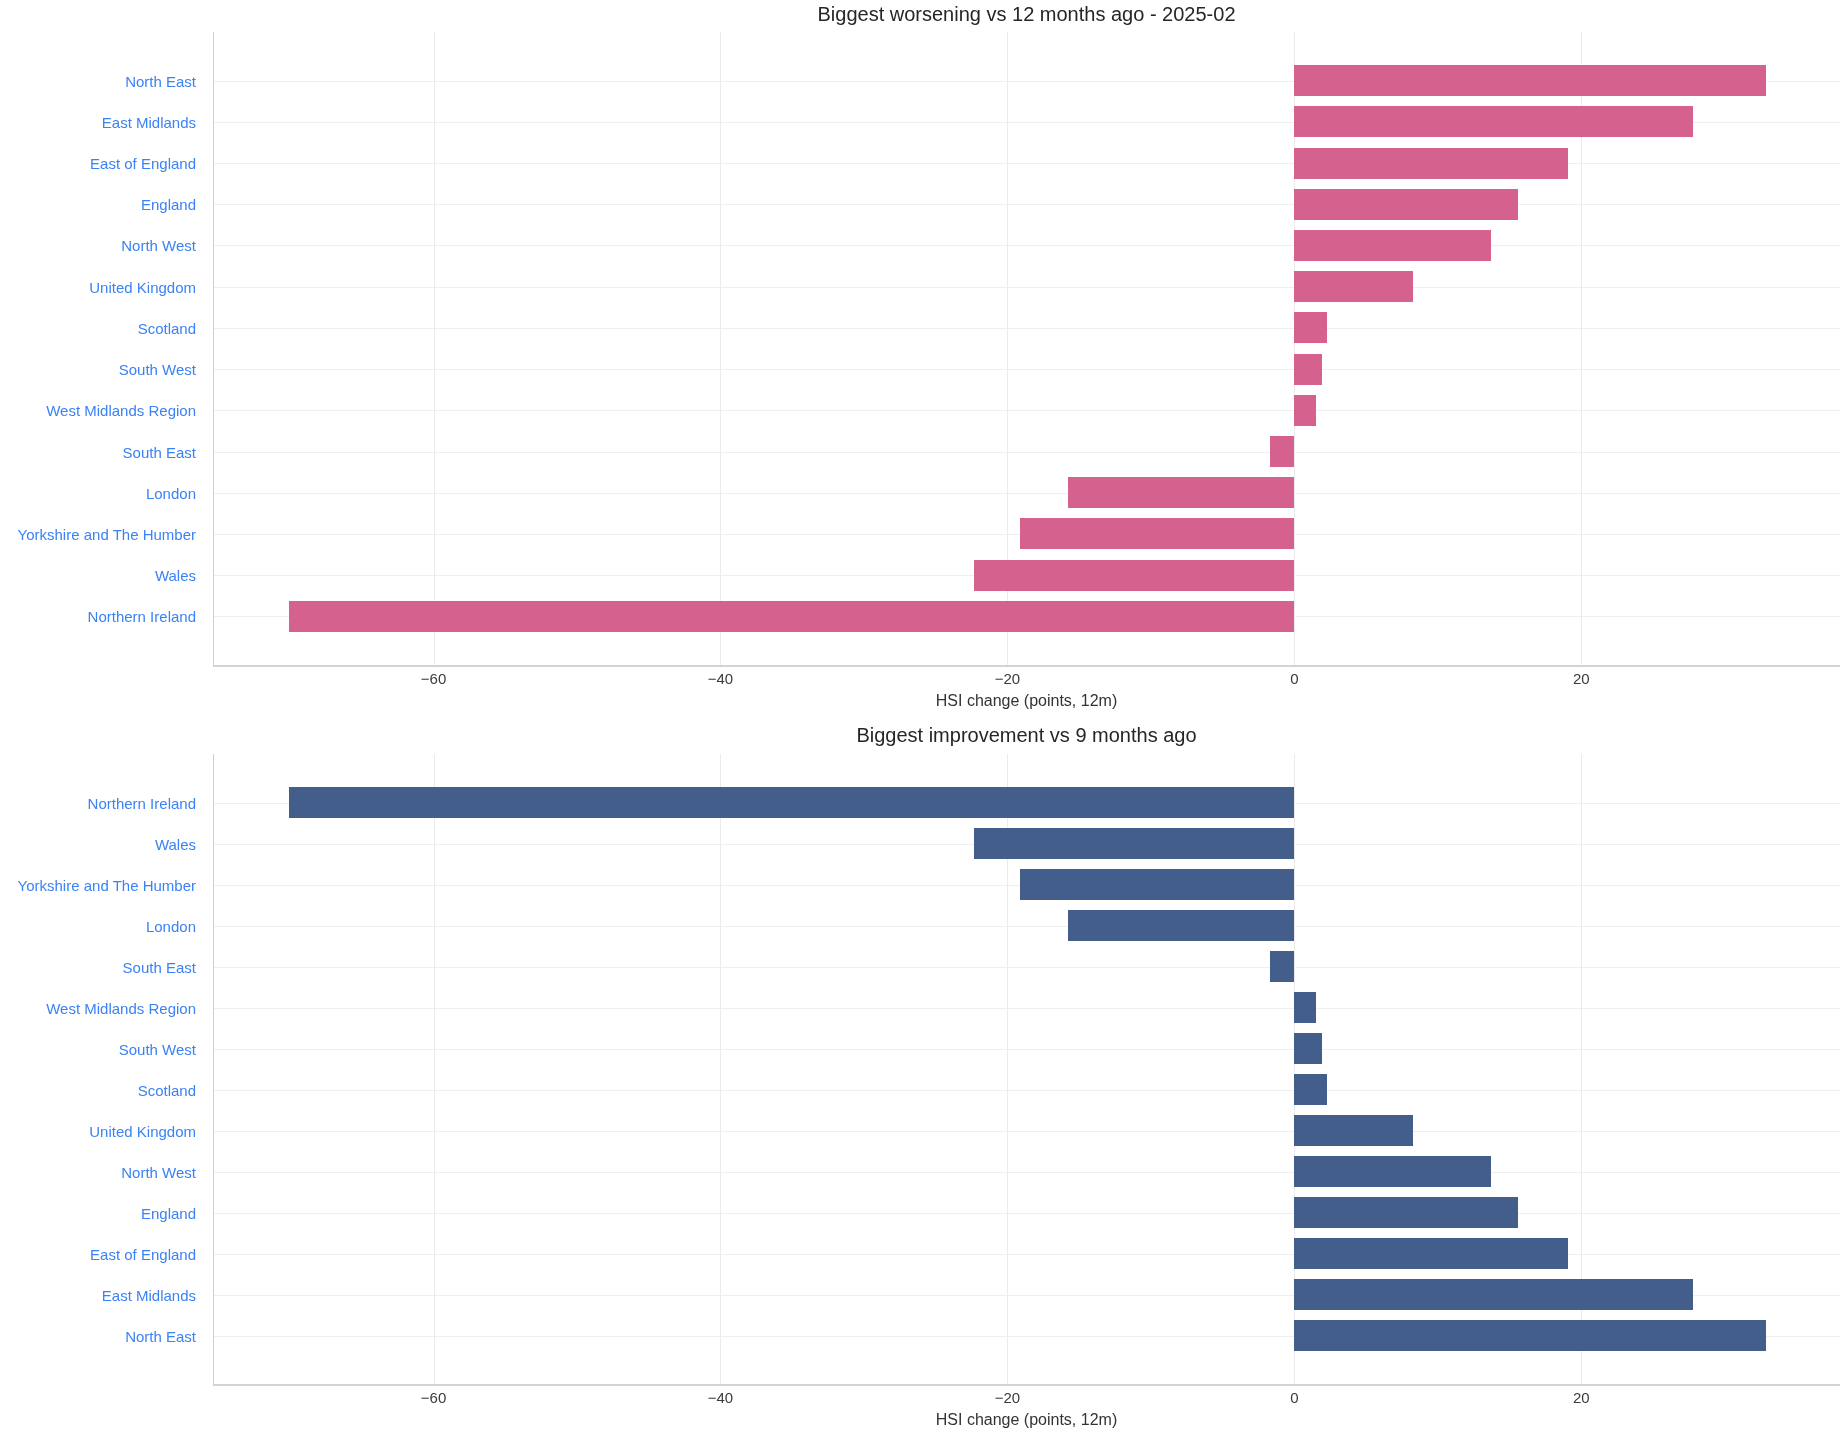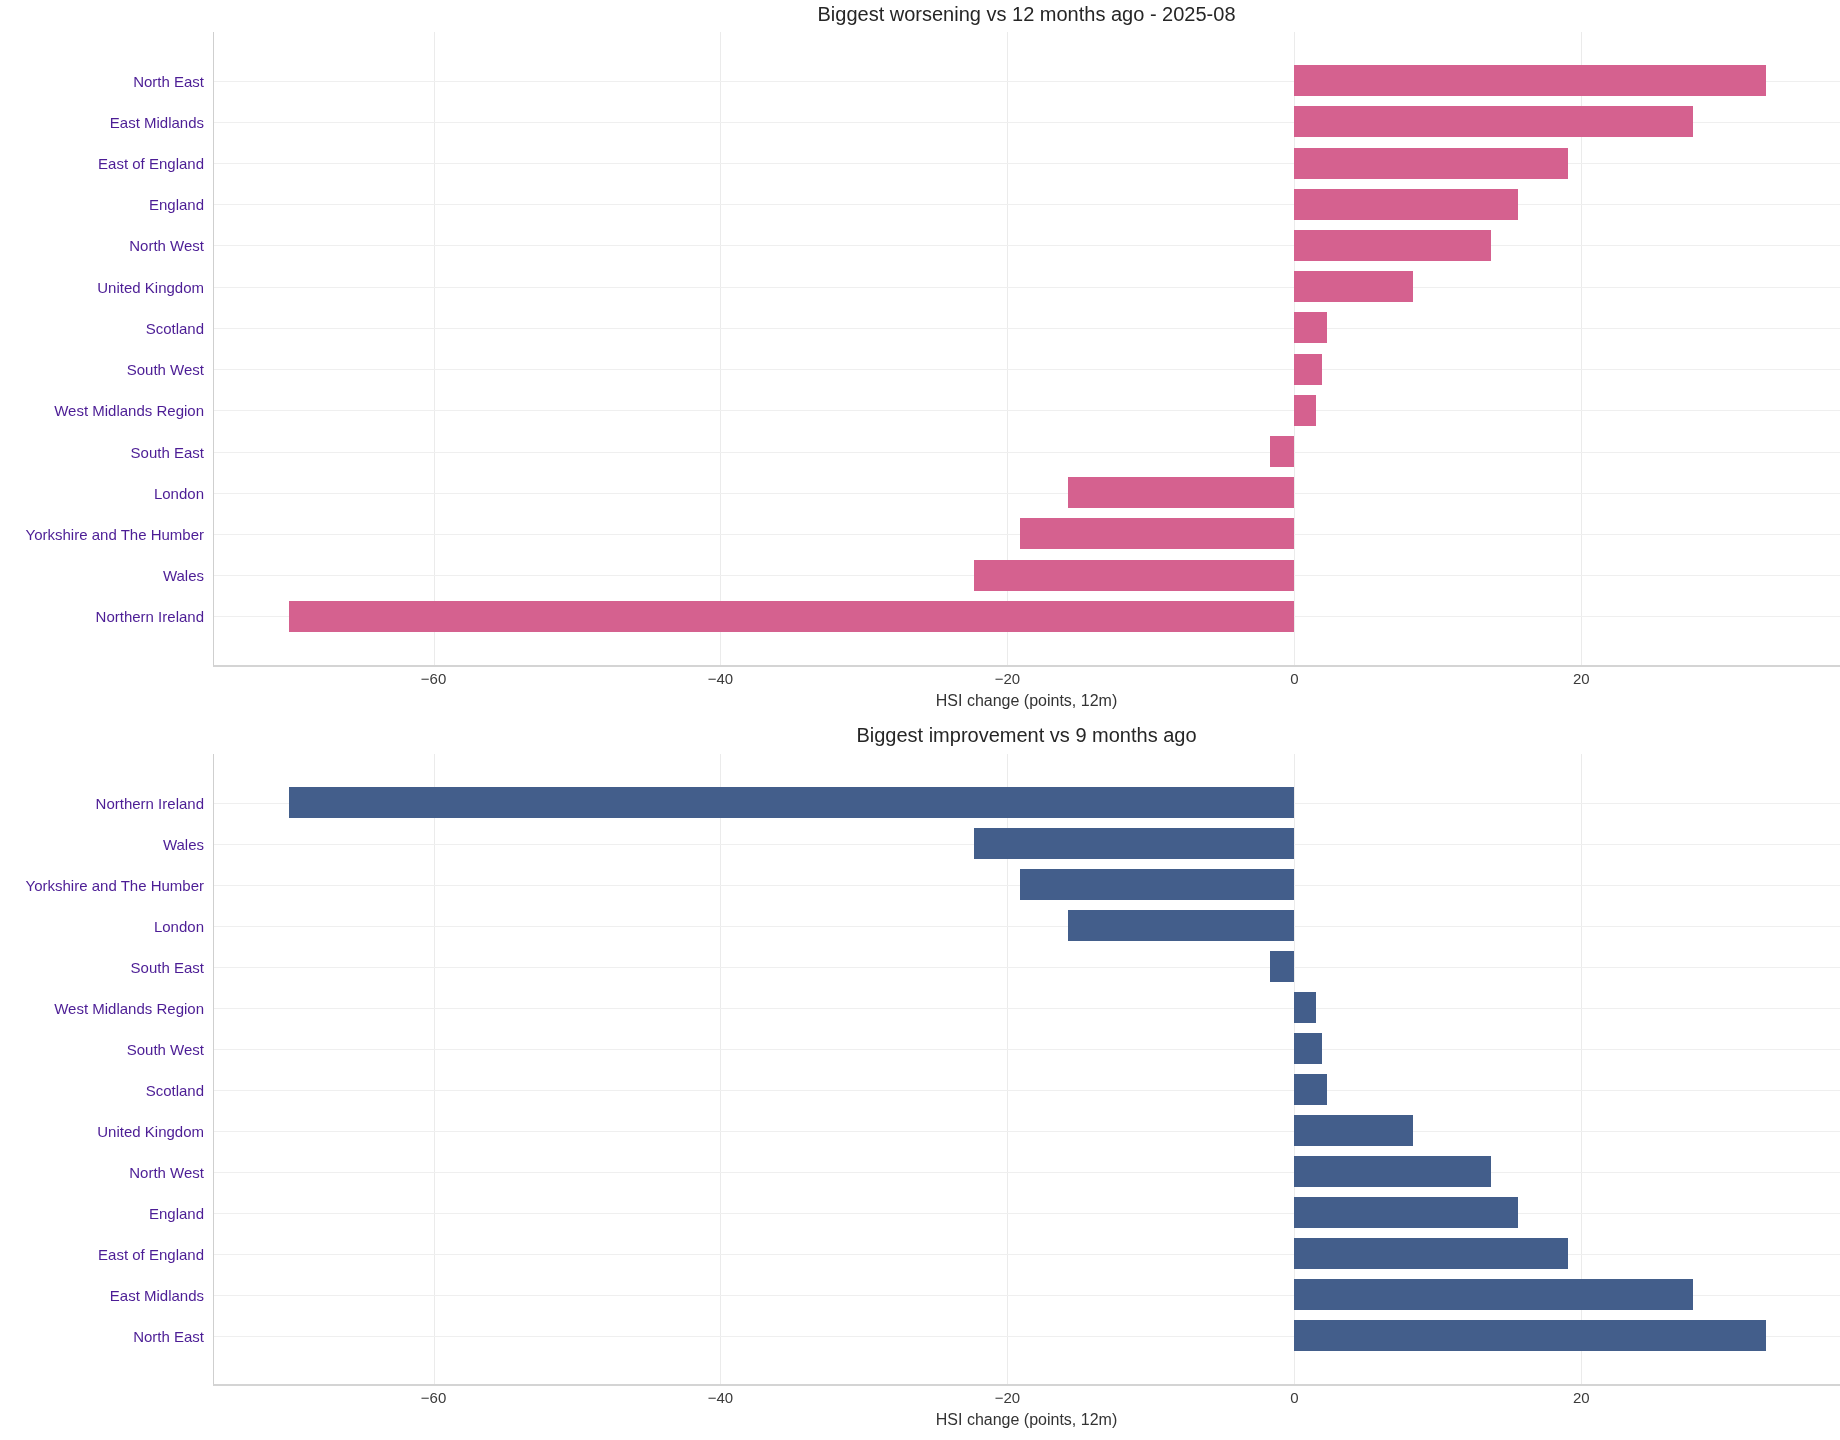--- a/index.html
+++ b/index.html
@@ -13,37 +13,37 @@
     font-size:20px;color:#262626;white-space:nowrap;
   }
   .plot{
     position:absolute;left:213px;width:1627px;background:#ffffff;
     border-left:1.5px solid #cfcfcf;border-bottom:2px solid #d4d4d4;
   }
   .gridline-v{position:absolute;top:0;bottom:0;width:1px;background:#ebebeb;}
   .gridline-h{position:absolute;left:0;right:0;height:1px;background:#efefef;}
   .bar{position:absolute;height:31px;}
   .ylabel{
-    position:absolute;right:100%;padding-right:10px;transform:translateY(-50%);
-    white-space:nowrap;font-size:15px;color:#4c1d95;
+    position:absolute;right:100%;padding-right:18px;transform:translateY(-50%);
+    white-space:nowrap;font-size:15px;color:#3b82f6;
   }
   .xtick{
     position:absolute;margin-top:5px;transform:translateX(-50%);
     font-size:15px;color:#3b3b3b;top:100%;
   }
   .xaxis-label{
     position:absolute;left:213px;width:1627px;text-align:center;
     font-size:16px;color:#333333;
   }
 </style>
 </head>
 <body>
 
 <section>
-  <div class="chart-title" style="top:3px;">Biggest worsening vs 12 months ago - 2025-08</div>
+  <div class="chart-title" style="top:3px;">Biggest worsening vs 12 months ago - 2025-02</div>
   <div class="plot" id="plot-0" style="top:32px;height:633px;">
       <div class="gridline-v" style="left: 219.516px;"></div>
       <div class="gridline-v" style="left: 506.465px;"></div>
       <div class="gridline-v" style="left: 793.414px;"></div>
       <div class="gridline-v" style="left: 1080.36px;"></div>
       <div class="gridline-v" style="left: 1367.31px;"></div>
       <div class="gridline-h" style="top: 48.6071px;"></div>
       <div class="ylabel" style="top: 48.6071px;">North East</div>
       <div class="bar" style="top: 33.1071px; left: 1080.36px; width: 472.031px; background: rgb(213, 97, 143);"></div>
       <div class="gridline-h" style="top: 89.8214px;"></div>

